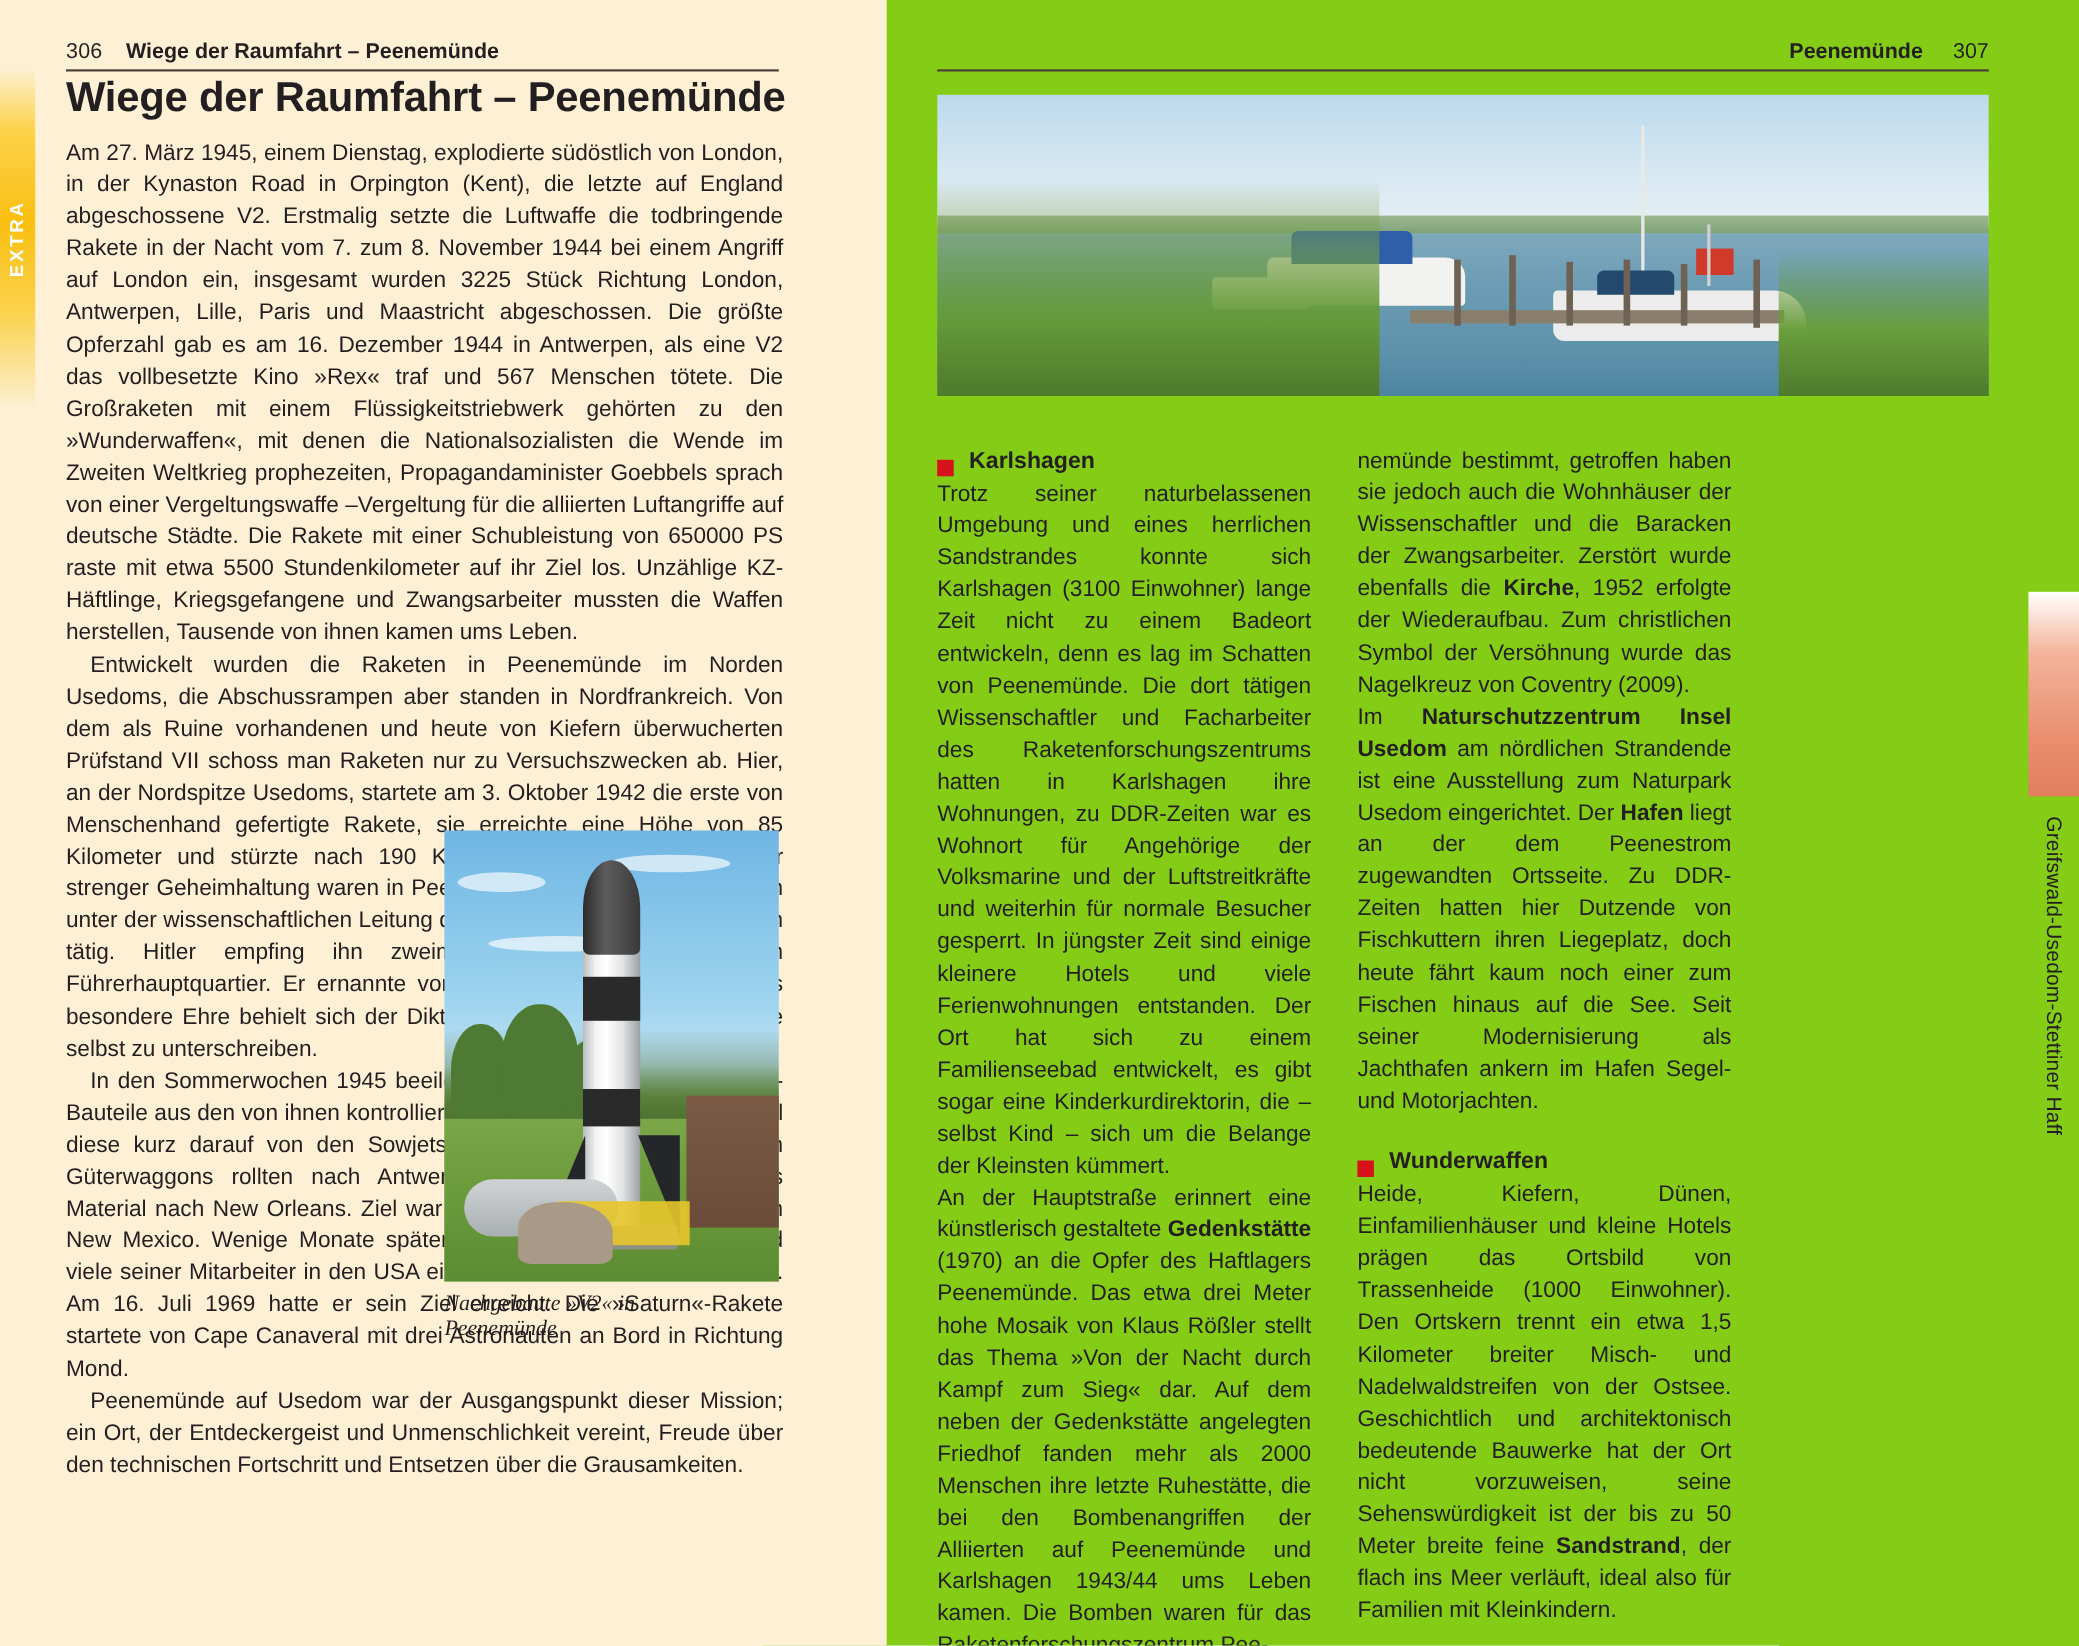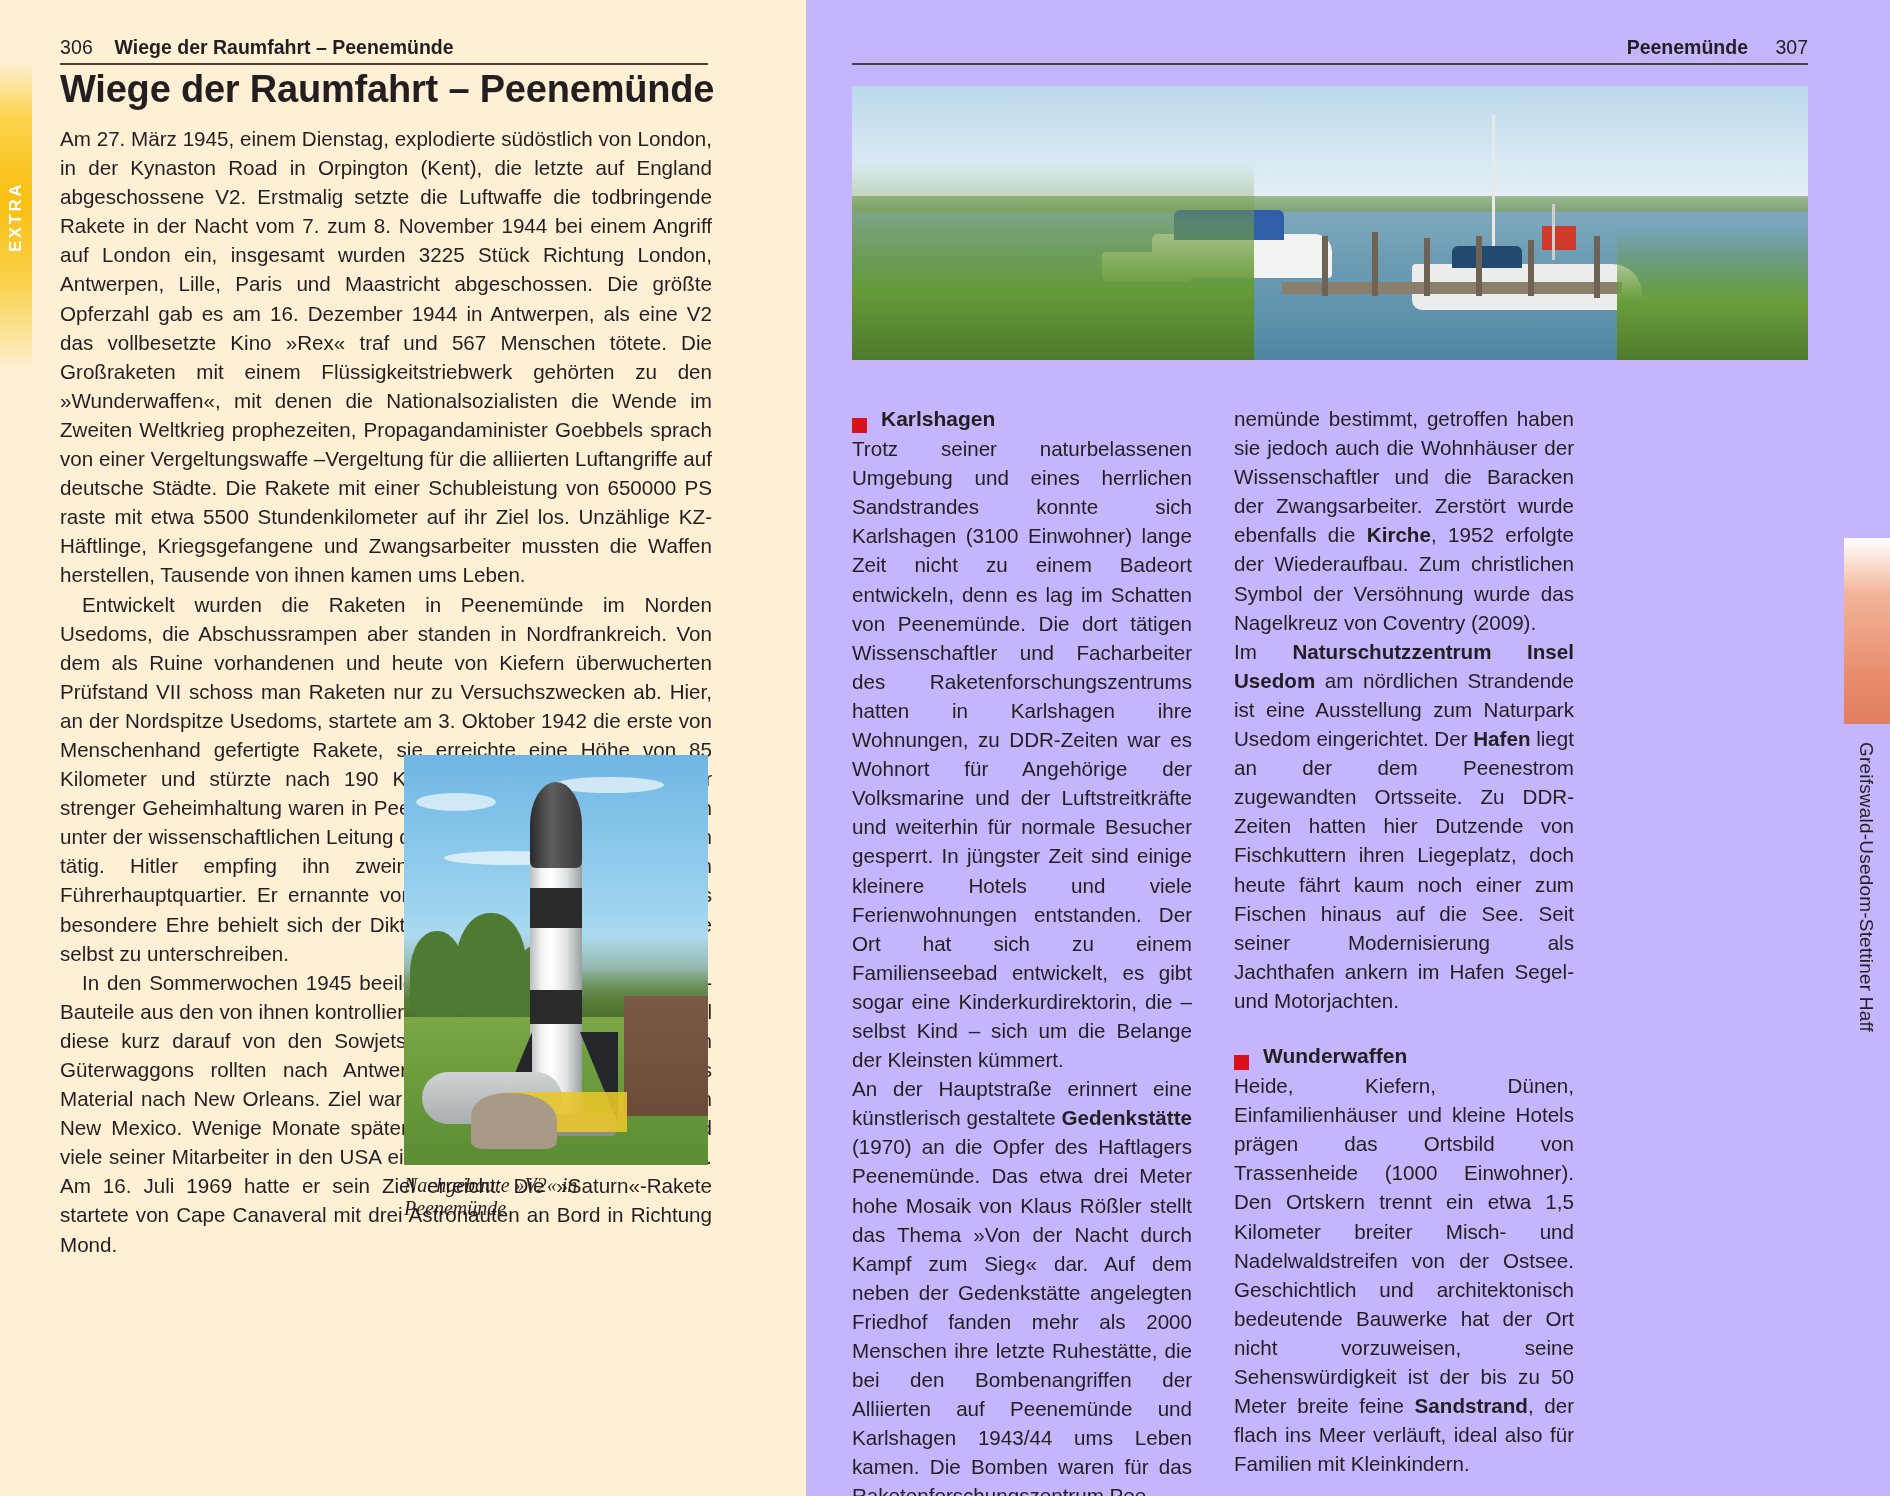--- a/index.html
+++ b/index.html
@@ -106,21 +106,21 @@
   }
 
   .gutter{
     position:absolute;left:806px;top:0;width:38px;height:1496px;
     background:linear-gradient(to right,#ffffff 0%,#ffffff 100%);
   }
 
   
   .page-right{
     position:absolute;left:806px;top:0;width:1084px;height:1496px;
-    background:#c4b5fd;
+    background:#84cc16;
   }
   .rp-header{
     position:absolute;right:82px;top:36px;
     font-size:19.5px;color:#231f20;text-align:right;white-space:nowrap;
   }
   .rp-header .ttl{font-weight:bold;}
   .rp-header .pgnum{margin-left:22px;}
   .rp-rule{
     position:absolute;left:46px;top:63px;width:956px;height:1.6px;background:#4a4038;
   }
@@ -198,20 +198,21 @@
         <span class="ttl">Wiege der Raumfahrt – Peenemünde</span>
       </div>
       <div class="lp-rule"></div>
 
       <h1 class="article-title">Wiege der Raumfahrt – Peenemünde</h1>
 
       <div class="lcol">
         <p>Am 27. März 1945, einem Dienstag, explodierte südöstlich von London, in der Kynaston Road in Orpington (Kent), die letzte auf England abgeschossene V2. Erstmalig setzte die Luftwaffe die todbringende Rakete in der Nacht vom 7. zum 8. November 1944 bei einem Angriff auf London ein, insgesamt wurden 3225 Stück Richtung London, Antwerpen, Lille, Paris und Maastricht abgeschossen. Die größte Opferzahl gab es am 16. Dezember 1944 in Antwerpen, als eine V2 das vollbesetzte Kino »Rex« traf und 567 Menschen tötete. Die Großraketen mit einem Flüssigkeitstriebwerk gehörten zu den »Wunderwaffen«, mit denen die Nationalsozialisten die Wende im Zweiten Weltkrieg prophezeiten, Propagandaminister Goebbels sprach von einer Vergeltungswaffe –Vergeltung für die alliierten Luftangriffe auf deutsche Städte. Die Rakete mit einer Schubleistung von 650000 PS raste mit etwa 5500 Stundenkilometer auf ihr Ziel los. Unzählige KZ-Häftlinge, Kriegsgefangene und Zwangsarbeiter mussten die Waffen herstellen, Tausende von ihnen kamen ums Leben.</p>
         <p>Entwickelt wurden die Raketen in Peenemünde im Norden Usedoms, die Abschussrampen aber standen in Nordfrankreich. Von dem als Ruine vorhandenen und heute von Kiefern überwucherten Prüfstand VII schoss man Raketen nur zu Versuchszwecken ab. Hier, an der Nordspitze Usedoms, startete am 3. Oktober 1942 die erste von Menschenhand gefertigte Rakete, sie erreichte eine Höhe von 85 Kilometer und stürzte nach 190 Kilometern in die Ostsee. Unter strenger Geheimhaltung waren in Peenemünde etwa 15000 Menschen unter der wissenschaftlichen Leitung des Physikers Wernher von Braun tätig. Hitler empfing ihn zweimal zur Berichterstattung im Führerhauptquartier. Er ernannte von Braun zum Professor, und als besondere Ehre behielt sich der Diktator vor, die Ernennungsurkunde selbst zu unterschreiben.</p>
         <p>In den Sommerwochen 1945 beeilen sich die Amerikaner, viele V2-Bauteile aus den von ihnen kontrollierten Gebieten wegzuschaffen, weil diese kurz darauf von den Sowjets besetzt wurden. Hunderte von Güterwaggons rollten nach Antwerpen, 16 Schiffe brachten das Material nach New Orleans. Ziel war das Testgelände White Sands in New Mexico. Wenige Monate später trafen Wernher von Braun und viele seiner Mitarbeiter in den USA ein. Braun arbeitete unbeirrt weiter. Am 16. Juli 1969 hatte er sein Ziel erreicht: Die »Saturn«-Rakete startete von Cape Canaveral mit drei Astronauten an Bord in Richtung Mond.</p>
+        <p>Peenemünde auf Usedom war der Ausgangspunkt dieser Mission; ein Ort, der Entdeckergeist und Unmenschlichkeit vereint, Freude über den technischen Fortschritt und Entsetzen über die Grausamkeiten.</p>
       </div>
 
       <figure class="rocket-figure" style="margin:0">
         <div class="rocket-photo">
           <div class="rk-cloud" style="left:12px;top:38px;width:80px;height:18px;"></div>
           <div class="rk-cloud" style="left:150px;top:22px;width:110px;height:16px;"></div>
           <div class="rk-cloud" style="left:40px;top:96px;width:130px;height:14px;"></div>
           <div class="rk-ground"></div>
           <div class="rk-treeline"></div>
           <div class="rk-tree" style="left:6px;width:54px;height:86px;"></div>

